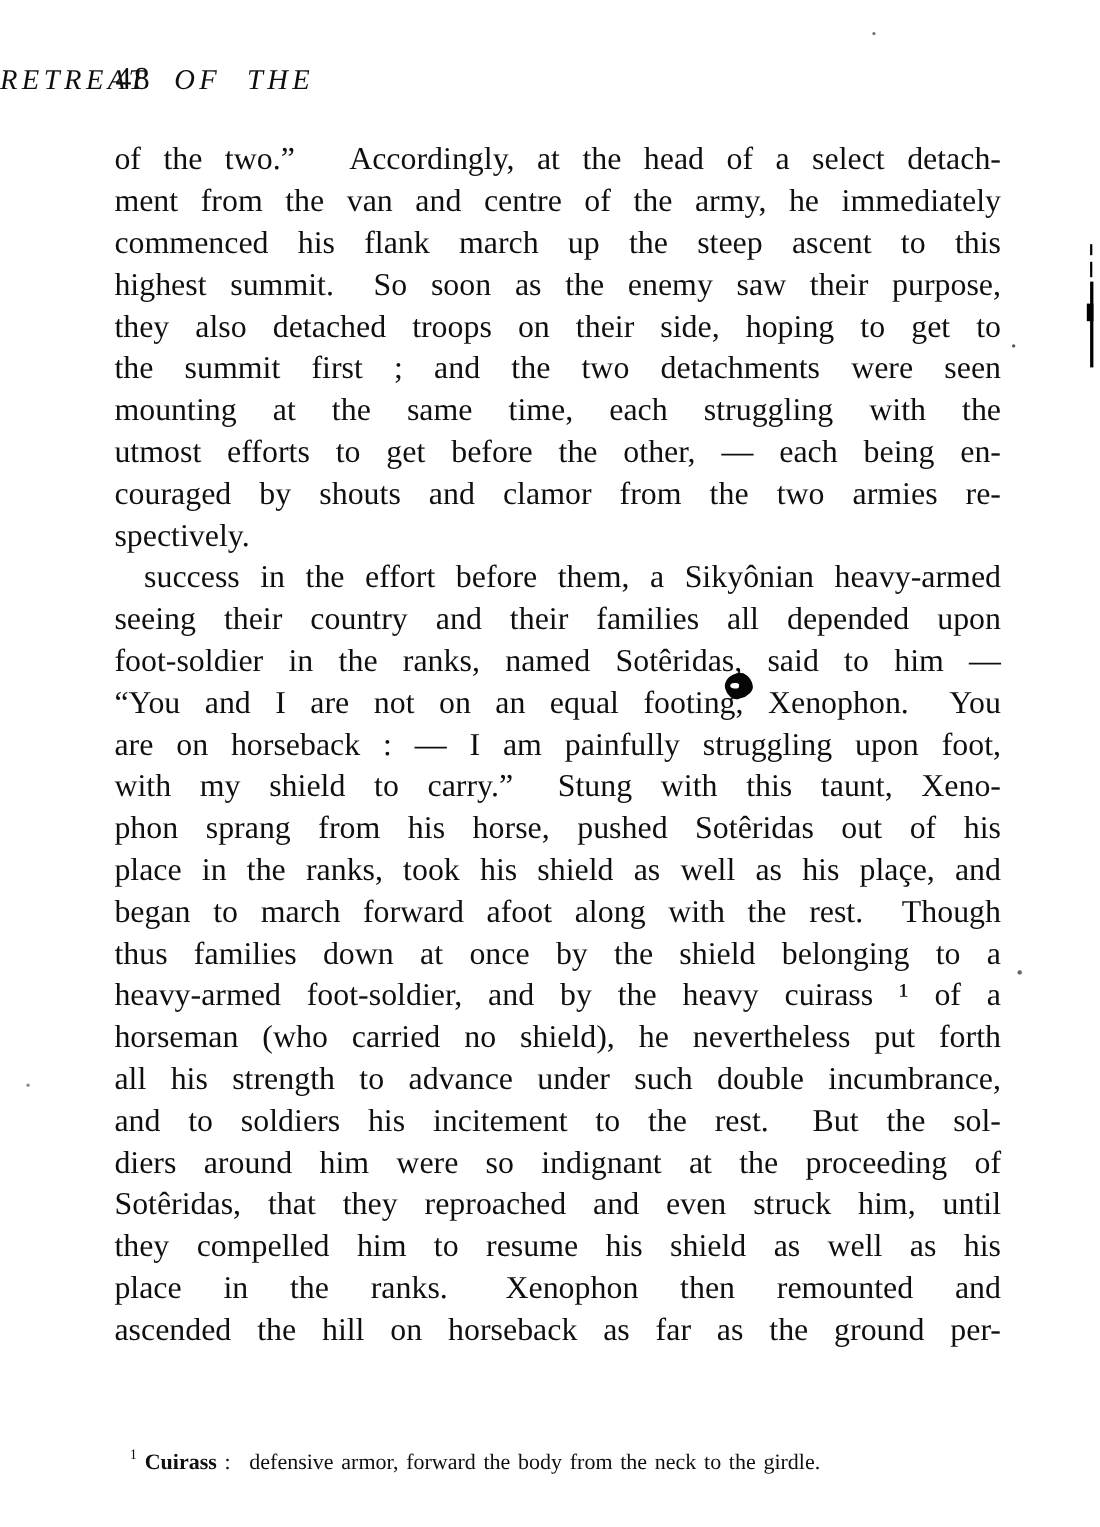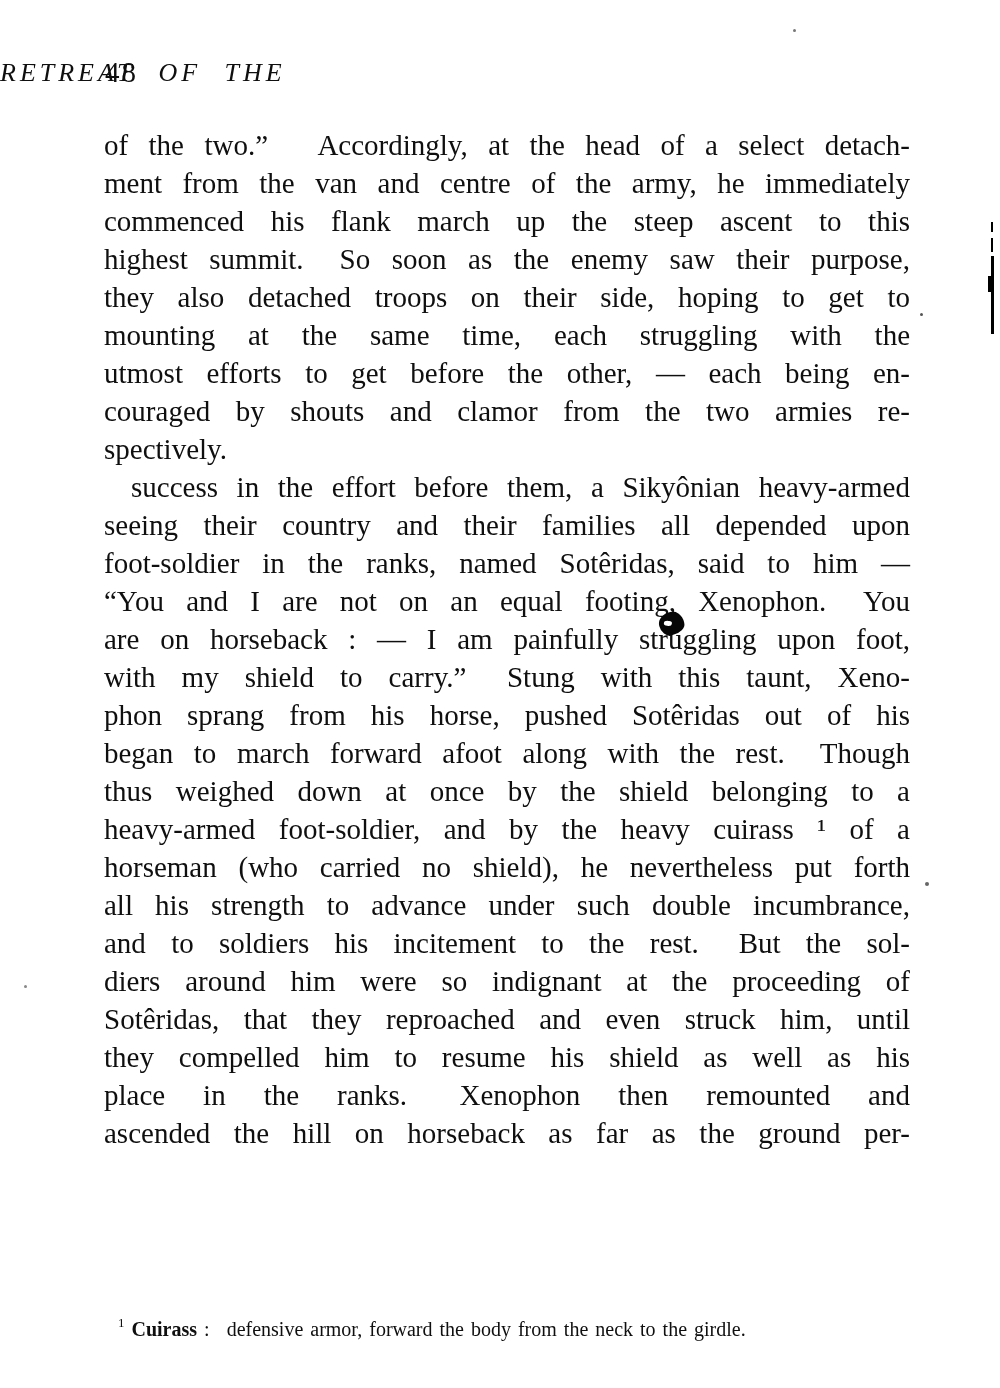--- a/index.html
+++ b/index.html
@@ -116,35 +116,37 @@
     <div class="running-header">RETREAT OF THE</div>
   </div>
 
   <div class="body-text">
     <div class="para para1">
         <div class="tline">of the two.”  Accordingly, at the head of a select detach-</div>
         <div class="tline">ment from the van and centre of the army, he immediately</div>
         <div class="tline">commenced his flank march up the steep ascent to this</div>
         <div class="tline">highest summit.  So soon as the enemy saw their purpose,</div>
         <div class="tline">they also detached troops on their side, hoping to get to</div>
+        <div class="tline">the summit first ; and the two detachments were seen</div>
         <div class="tline">mounting at the same time, each struggling with the</div>
         <div class="tline">utmost efforts to get before the other, — each being en-</div>
         <div class="tline">couraged by shouts and clamor from the two armies re-</div>
         <div class="tline">spectively.</div>
       </div>
     <div class="para para2">
         <div class="tline">success in the effort before them, a Sikyônian heavy-armed</div>
         <div class="tline">seeing their country and their families all depended upon</div>
         <div class="tline">foot-soldier in the ranks, named Sotêridas, said to him —</div>
         <div class="tline">“You and I are not on an equal footing, Xenophon.  You</div>
         <div class="tline">are on horseback : — I am painfully struggling upon foot,</div>
         <div class="tline">with my shield to carry.”  Stung with this taunt, Xeno-</div>
         <div class="tline">phon sprang from his horse, pushed Sotêridas out of his</div>
+        <div class="tline">place in the ranks, took his shield as well as his plaçe, and</div>
         <div class="tline">began to march forward afoot along with the rest.  Though</div>
-        <div class="tline">thus weighed down at once by the shield belonging to a</div>
+        <div class="tline">thus families down at once by the shield belonging to a</div>
         <div class="tline">heavy-armed foot-soldier, and by the heavy cuirass ¹ of a</div>
         <div class="tline">horseman (who carried no shield), he nevertheless put forth</div>
         <div class="tline">all his strength to advance under such double incumbrance,</div>
         <div class="tline">and to soldiers his incitement to the rest.  But the sol-</div>
         <div class="tline">diers around him were so indignant at the proceeding of</div>
         <div class="tline">Sotêridas, that they reproached and even struck him, until</div>
         <div class="tline">they compelled him to resume his shield as well as his</div>
         <div class="tline">place in the ranks.  Xenophon then remounted and</div>
         <div class="tline">ascended the hill on horseback as far as the ground per-</div>
       </div>

